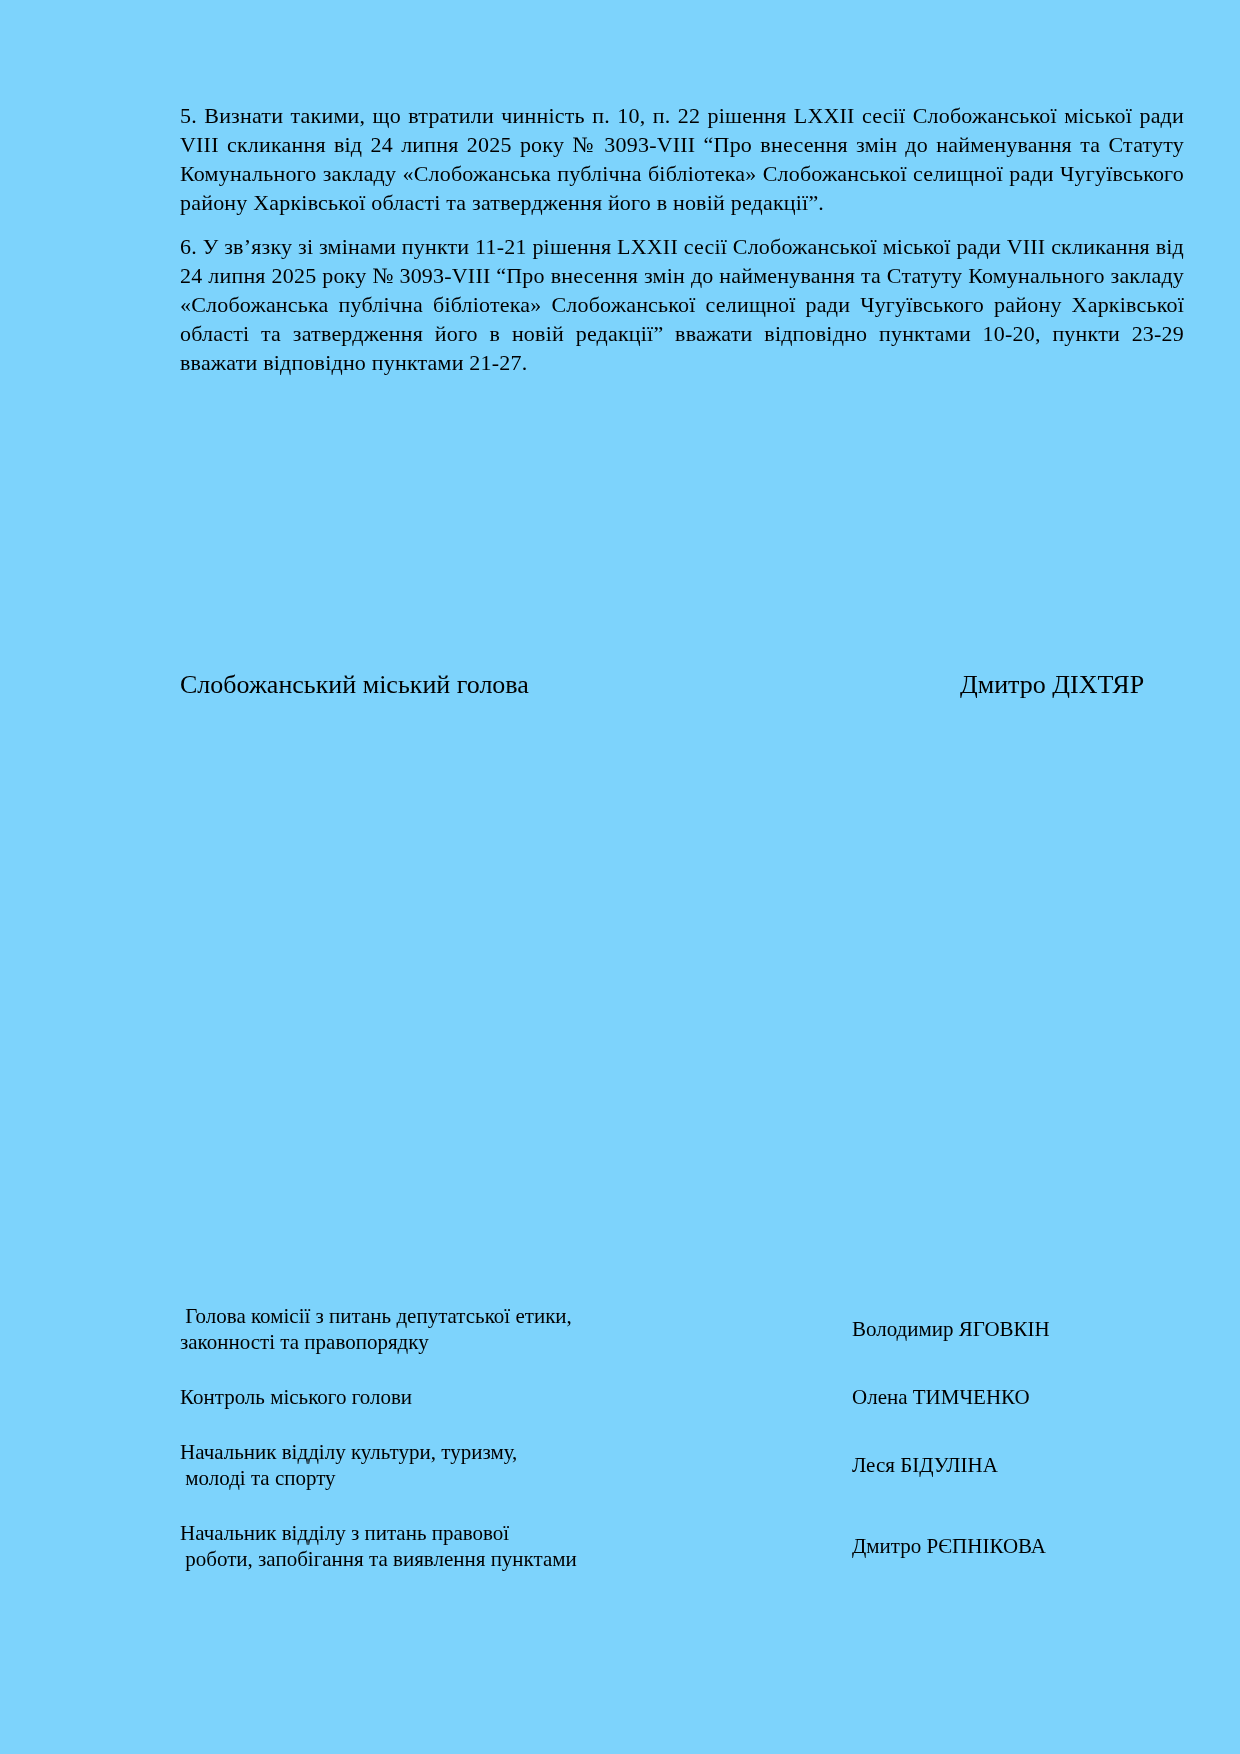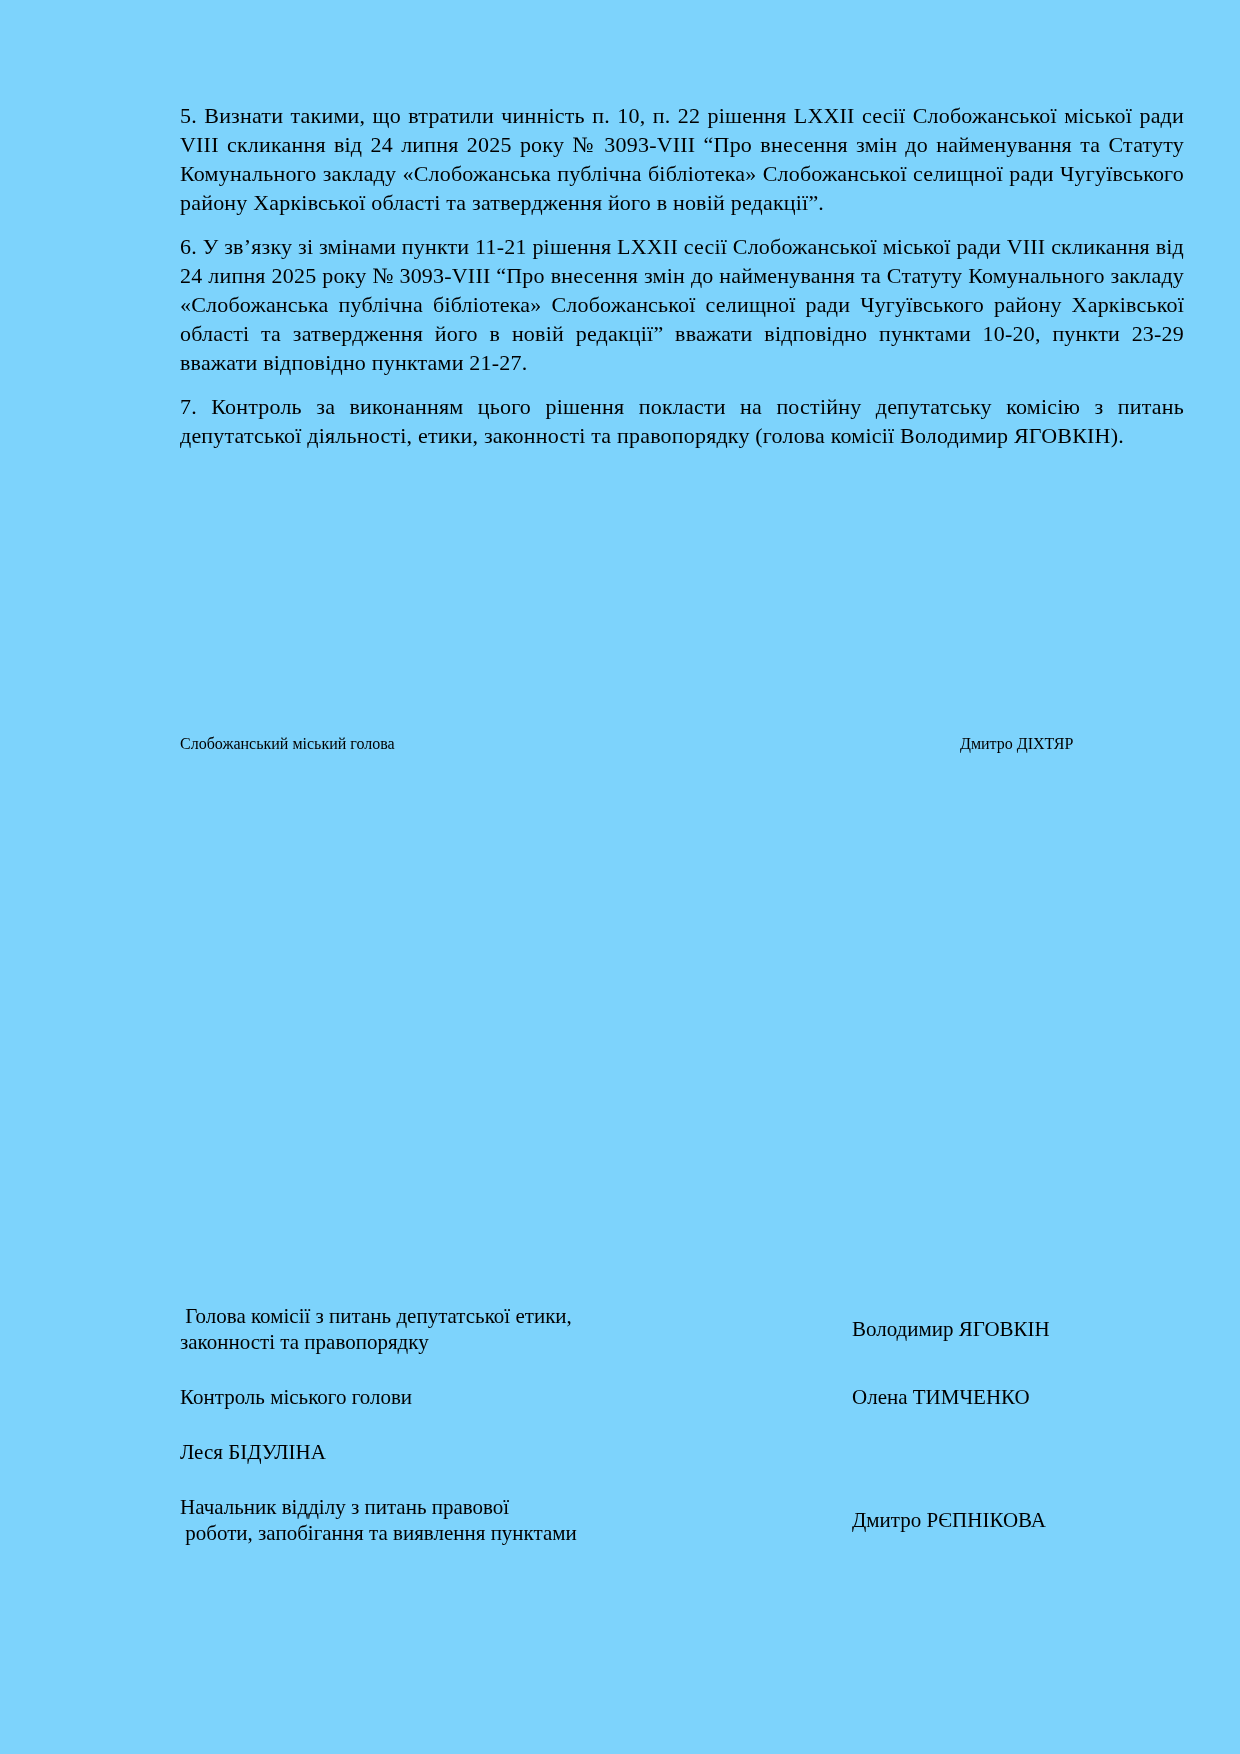--- a/index.html
+++ b/index.html
@@ -25,25 +25,25 @@
   .content p {
     margin: 0 0 15px 0;
     font-size: 22px;
     line-height: 29px;
     text-align: justify;
     letter-spacing: 0.2px;
   }
   .sig-row {
     position: absolute;
     left: 180px;
-    top: 729px;
+    top: 670px;
     width: 1010px;
     display: flex;
     align-items: flex-start;
-    font-size: 16px;
+    font-size: 26px;
     line-height: 29px;
   }
   .sig-row .sig-title {
     flex: 0 0 780px;
   }
   .sig-row .sig-name {
     flex: 0 0 auto;
     white-space: nowrap;
   }
   .officials {
@@ -69,21 +69,20 @@
   }
 </style>
 </head>
 <body>
 
 <div class="page">
 
   <div class="content">
     <p>5. Визнати такими, що втратили чинність п. 10, п. 22 рішення LXXII сесії Слобожанської міської ради VIII скликання від 24 липня 2025 року № 3093-VIII “Про внесення змін до найменування та Статуту Комунального закладу «Слобожанська публічна бібліотека» Слобожанської селищної ради Чугуївського району Харківської області та затвердження його в новій редакції”.</p>
     <p>6. У зв’язку зі змінами пункти 11-21 рішення LXXII сесії Слобожанської міської ради VIII скликання від 24 липня 2025 року № 3093-VIII “Про внесення змін до найменування та Статуту Комунального закладу «Слобожанська публічна бібліотека» Слобожанської селищної ради Чугуївського району Харківської області та затвердження його в новій редакції” вважати відповідно пунктами 10-20, пункти 23-29 вважати відповідно пунктами 21-27.</p>
-    <p>7. Контроль за виконанням цього рішення покласти на постійну депутатську комісію з питань депутатської діяльності, етики, законності та правопорядку (голова комісії Володимир ЯГОВКІН).</p>
   </div>
 
   <div class="sig-row">
     <div class="sig-title">Слобожанський міський голова</div>
     <div class="sig-name">Дмитро ДІХТЯР</div>
   </div>
 
   <div class="officials">
 
     <div class="official-row">
@@ -91,20 +90,22 @@
 законності та правопорядку</div>
       <div class="official-name">Володимир ЯГОВКІН</div>
     </div>
 
     <div class="official-row">
       <div class="official-title">Контроль міського голови</div>
       <div class="official-name">Олена ТИМЧЕНКО</div>
     </div>
 
     <div class="official-row">
+      <div class="official-title">Начальник відділу культури, туризму,
+ молоді та спорту</div>
       <div class="official-name">Леся БІДУЛІНА</div>
     </div>
 
 
     <div class="official-row">
       <div class="official-title">Начальник відділу з питань правової
  роботи, запобігання та виявлення пунктами</div>
       <div class="official-name">Дмитро РЄПНІКОВА</div>
     </div>
 

